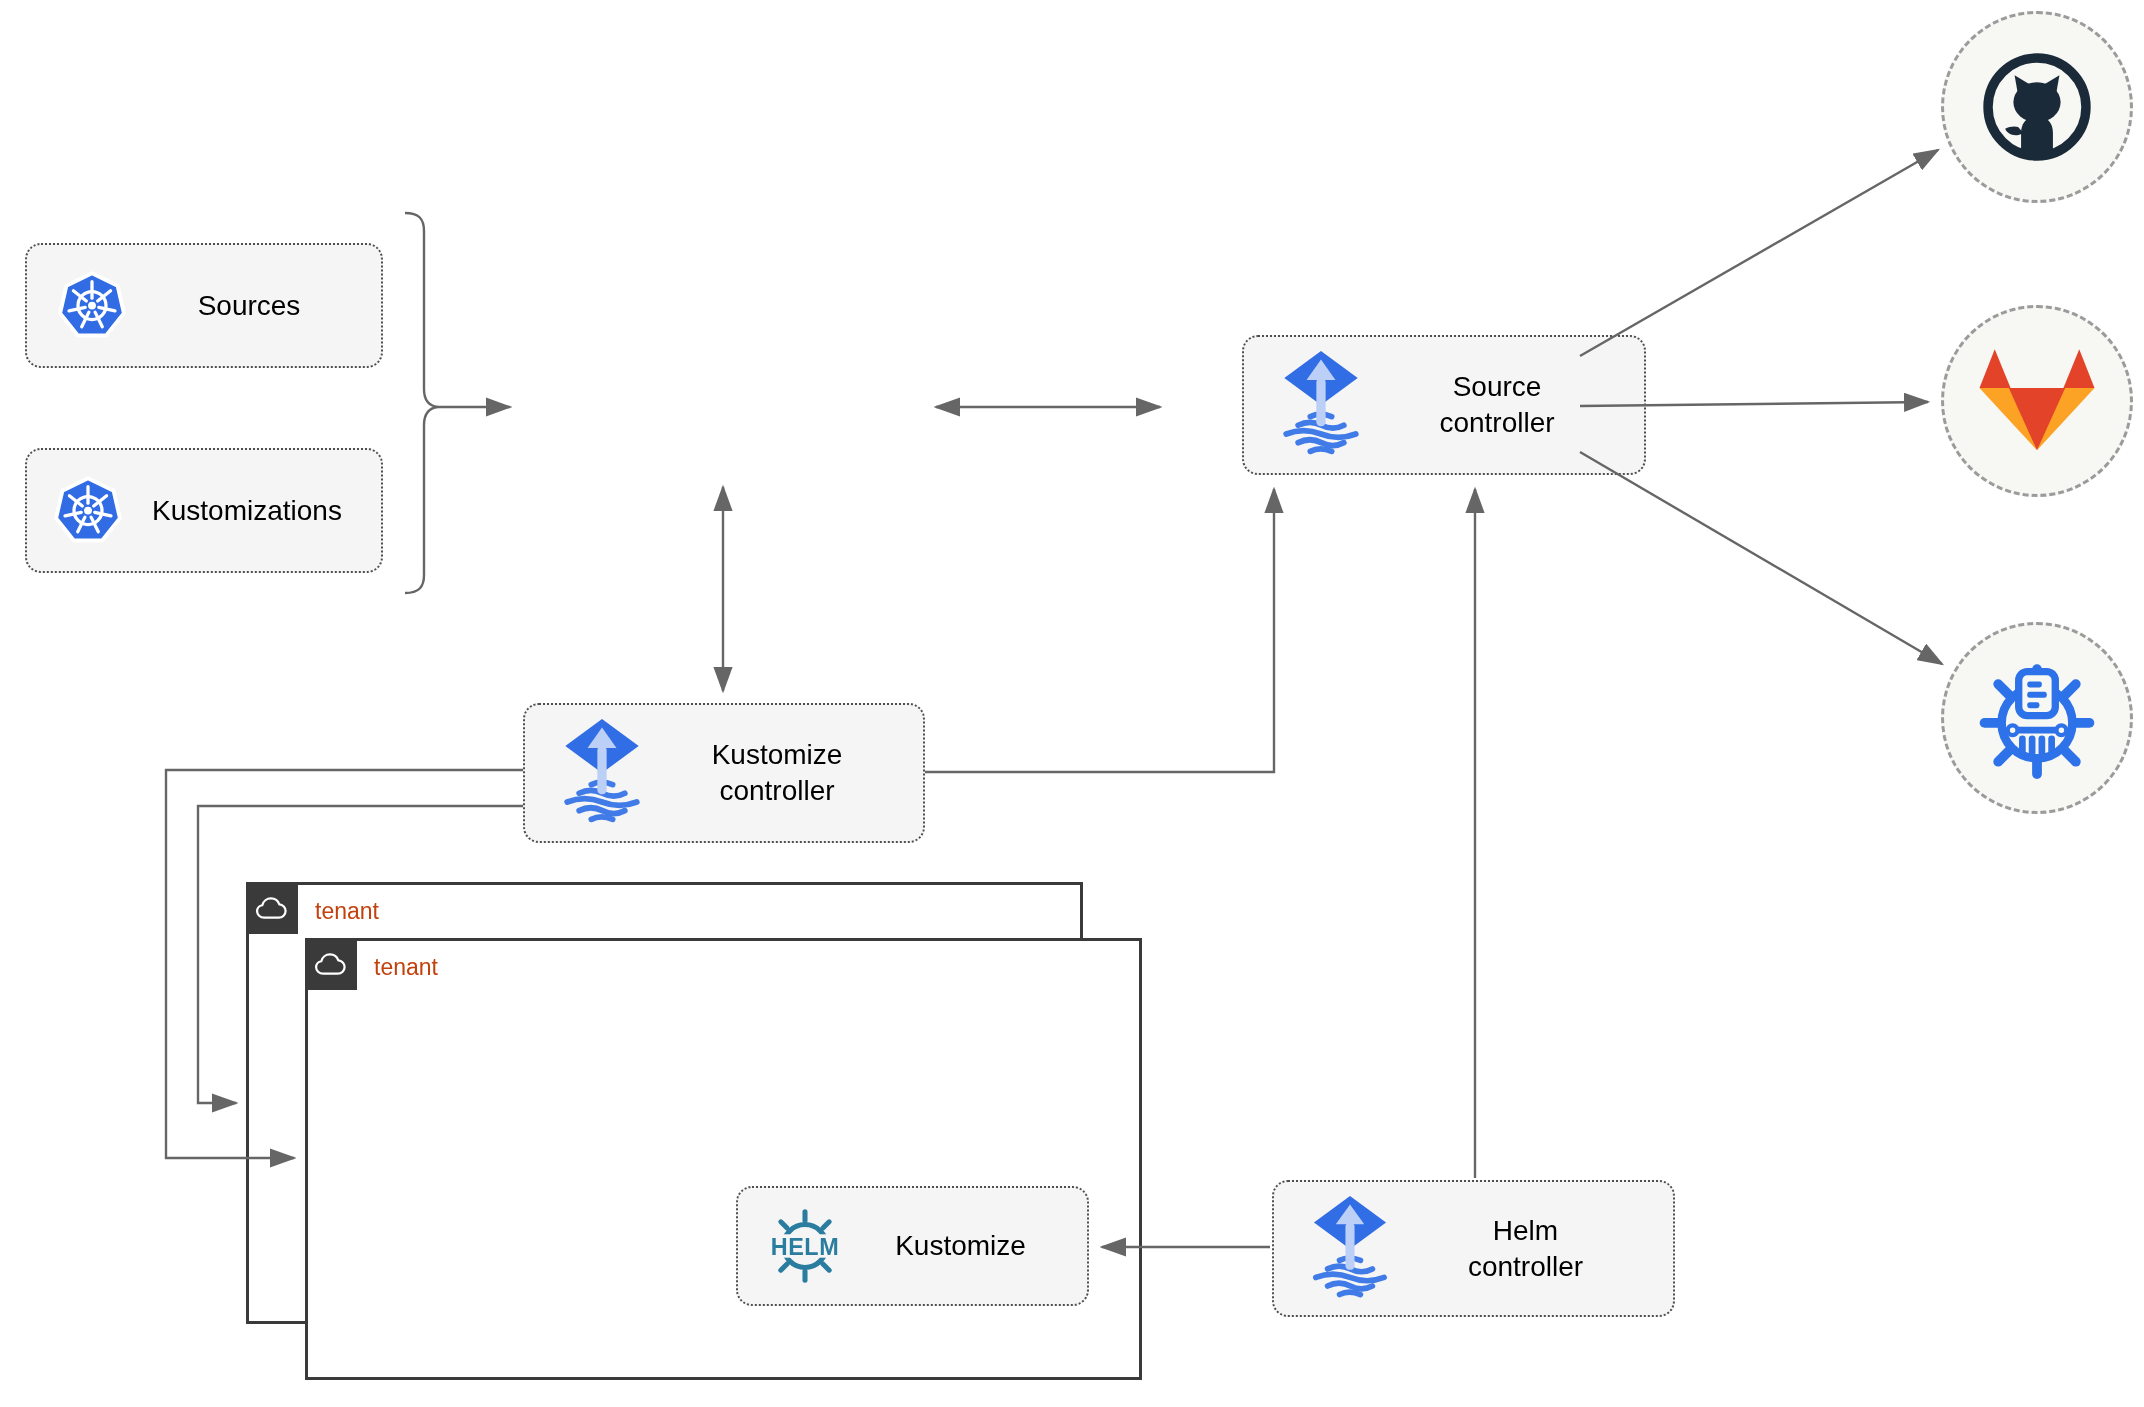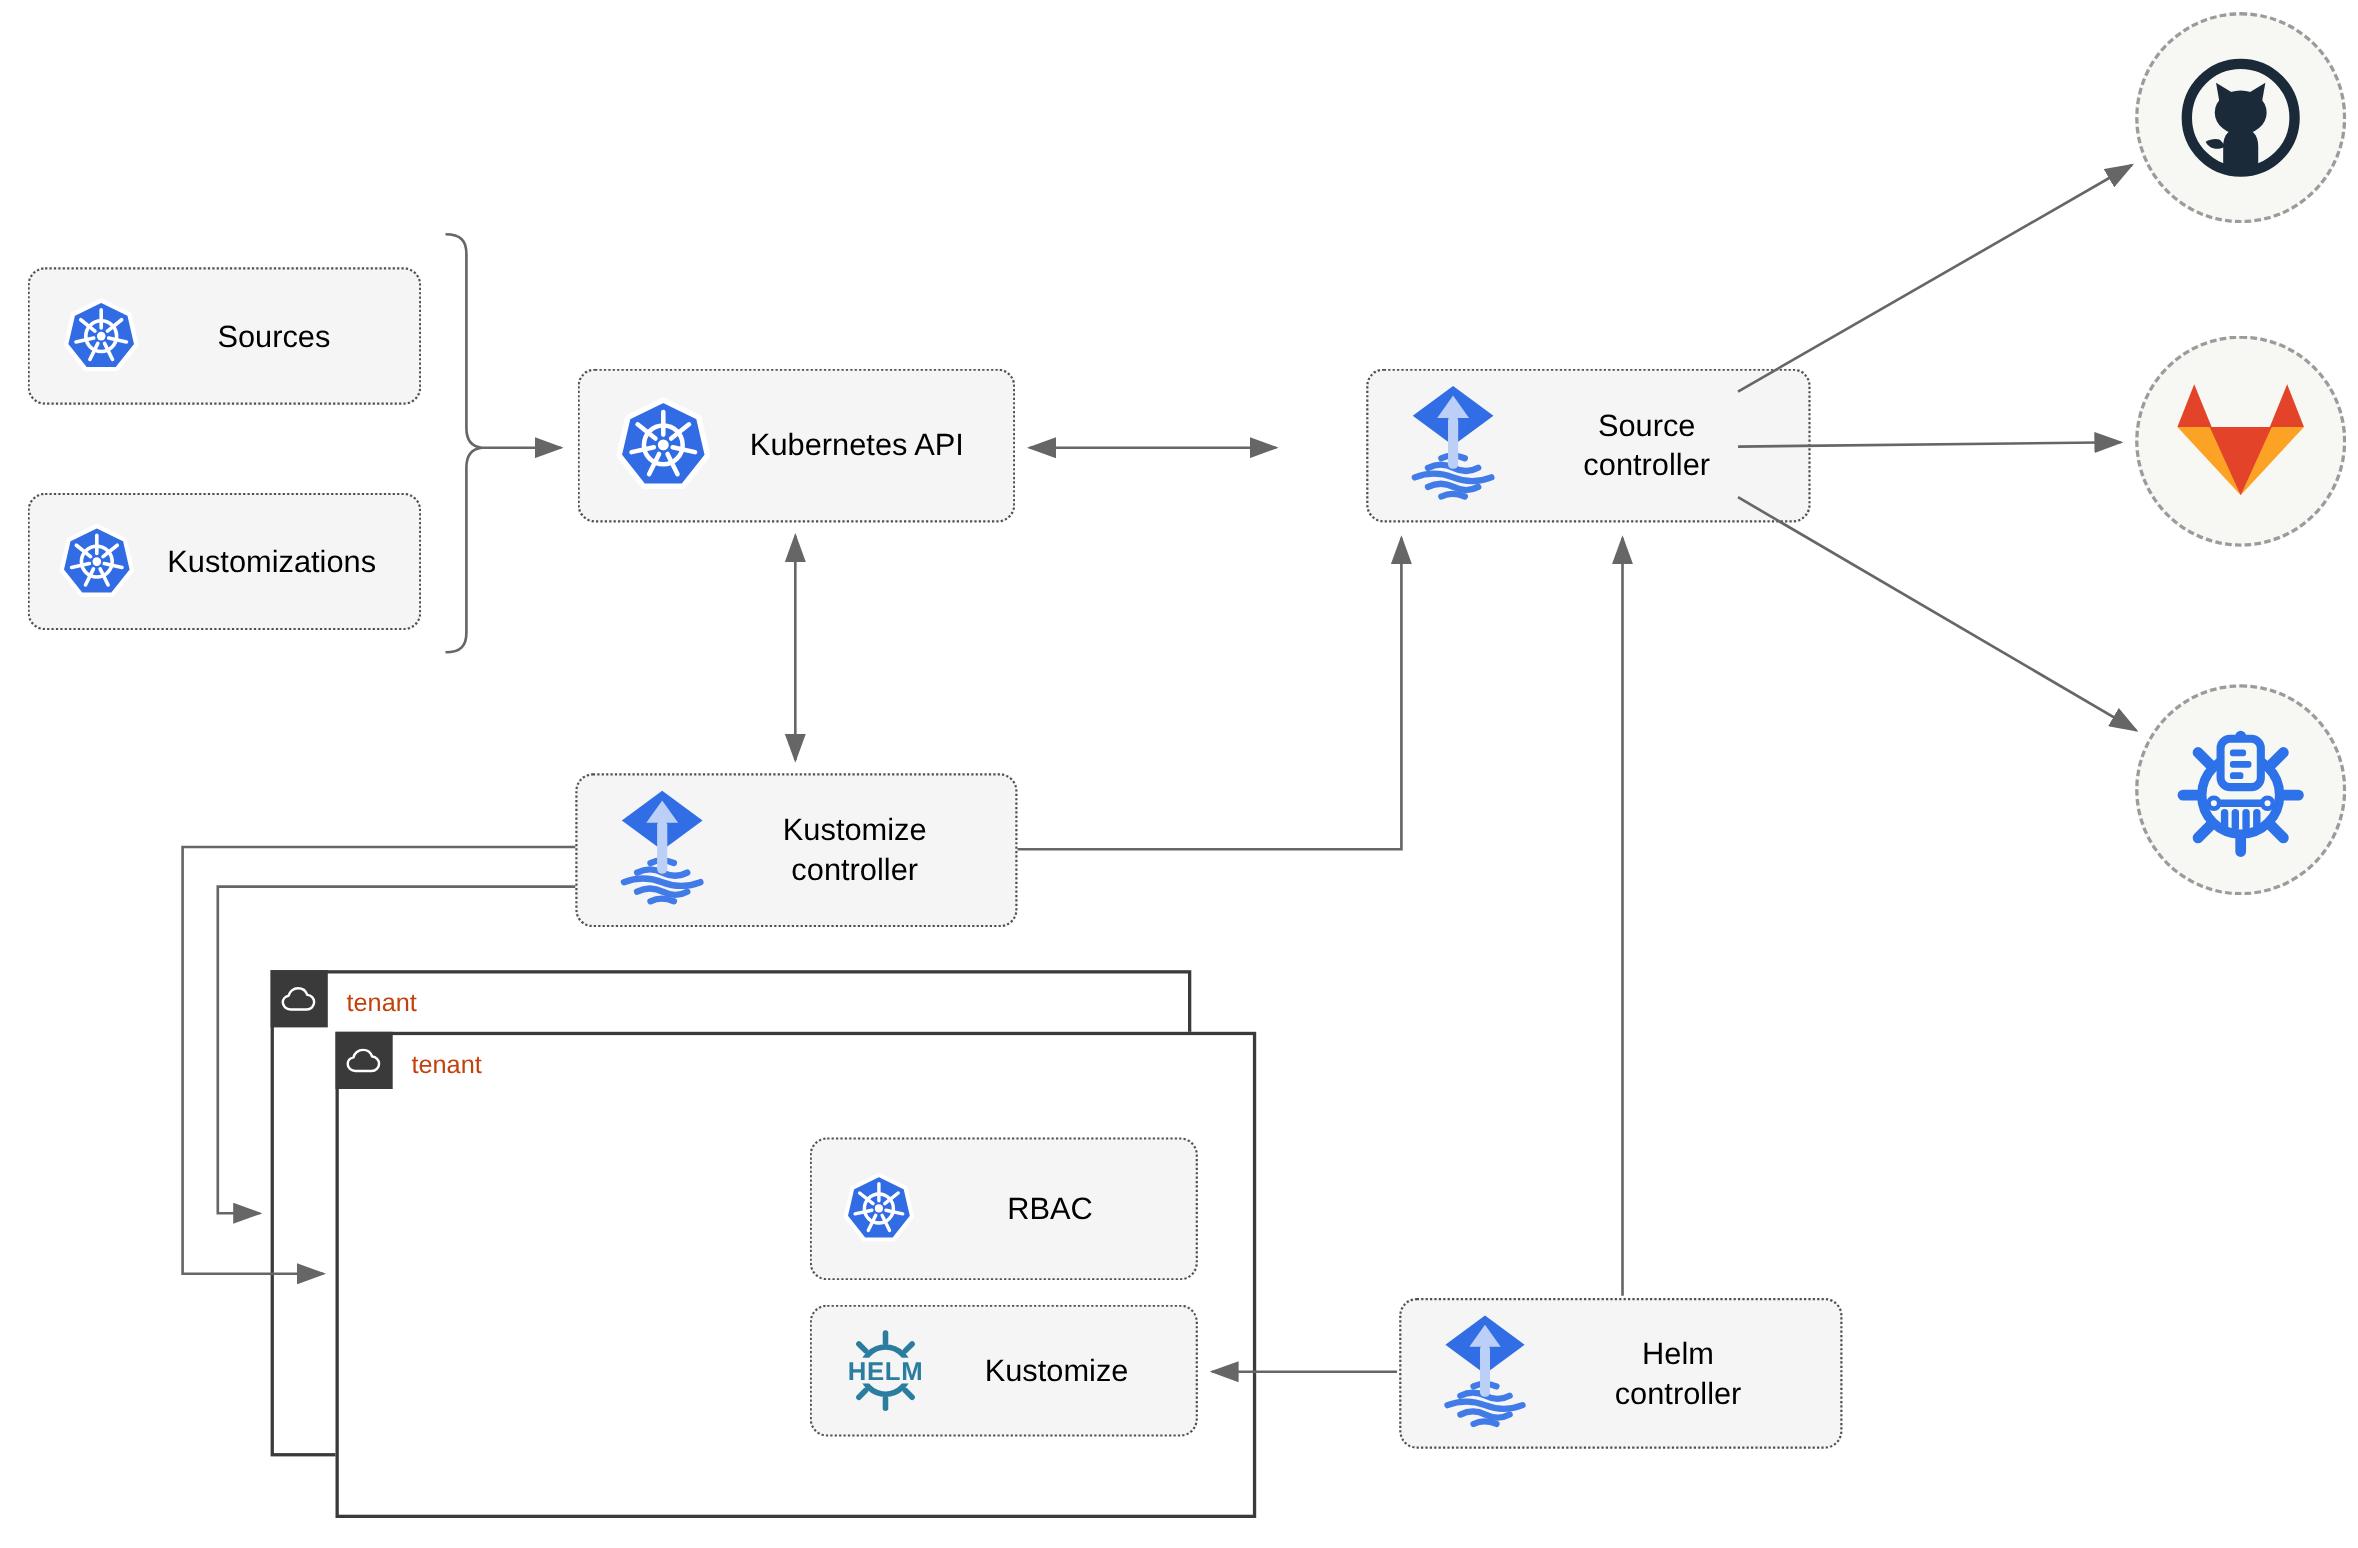--- a/index.html
+++ b/index.html
@@ -105,28 +105,20 @@
 
   <div class="node" style="left:25px;top:448px;width:358px;height:125px">
     <span class="icon" style="margin-left:26px">
       <svg width="70" height="70">
           <use href="#sym-k8s"></use>
         </svg>
       </span>
     <span class="label">Kustomizations</span>
   </div>
 
-  <div class="node" style="left:525px;top:335px;width:398px;height:140px">
-    <span class="icon" style="margin-left:32px">
-      <svg width="88" height="88">
-          <use href="#sym-k8s"></use>
-        </svg>
-      </span>
-    <span class="label">Kubernetes API</span>
-  </div>
 
   <div class="node" style="left:1242px;top:335px;width:404px;height:140px">
     <span class="icon" style="margin-left:38px">
       <svg width="78" height="112">
           <use href="#sym-flux"></use>
         </svg>
       </span>
     <span class="label">Source
 controller</span>
   </div>
@@ -163,28 +155,20 @@
   <div class="tenant tenant-front" style="left:305px;top:938px;width:837px;height:442px">
     <span class="tenant-tab">
       <svg width="34" height="25">
           <use href="#sym-cloud"></use>
         </svg>
       </span>
     <span class="tenant-label">tenant</span>
   </div>
 
 
-  <div class="node" style="left:736px;top:1034px;width:353px;height:130px">
-    <span class="icon" style="margin-left:28px">
-      <svg width="66" height="66">
-          <use href="#sym-k8s"></use>
-        </svg>
-      </span>
-    <span class="label">RBAC</span>
-  </div>
 
 
   <div class="node" style="left:736px;top:1186px;width:353px;height:120px">
     <span class="icon" style="margin-left:28px">
       <svg width="78" height="78">
           <use href="#sym-helm"></use>
         </svg>
       </span>
     <span class="label">Kustomize</span>
   </div>

